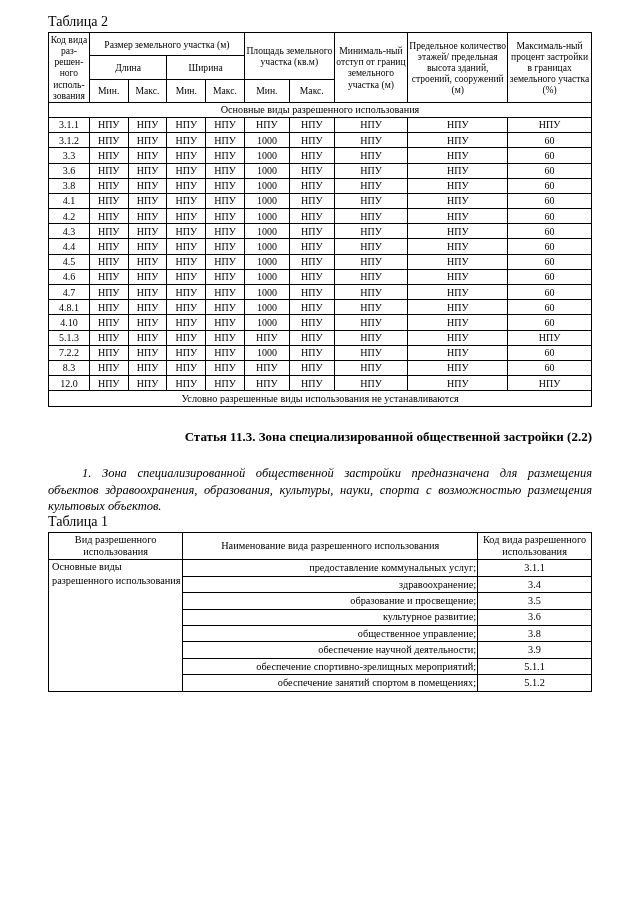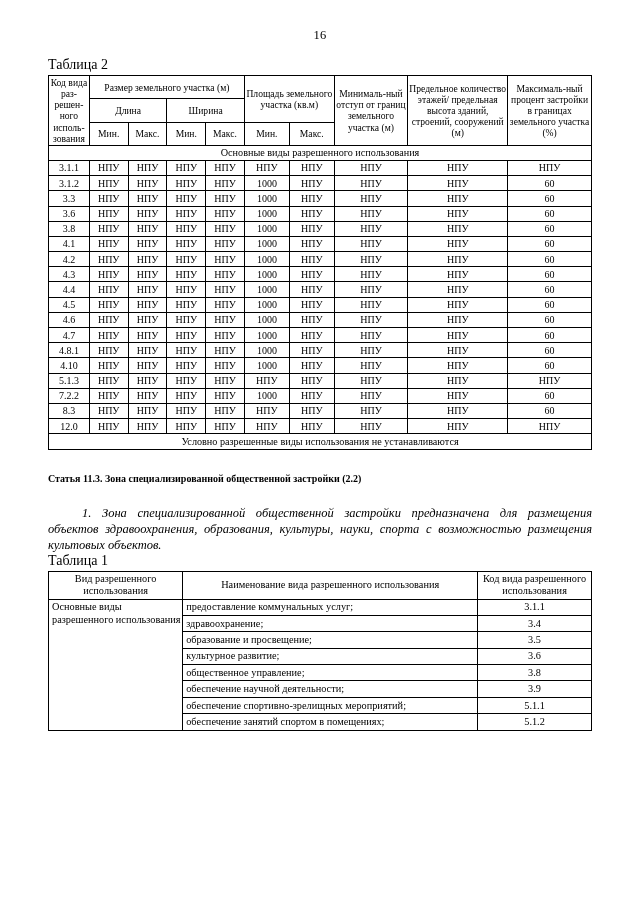--- a/index.html
+++ b/index.html
@@ -81,23 +81,23 @@
   .c-wmin   { width: 38px; }
   .c-wmax   { width: 38px; }
   .c-amin   { width: 44px; }
   .c-amax   { width: 44px; }
   .c-otstup { width: 72px; }
   .c-etazh  { width: 98px; }
   .c-proc   { width: 82px; }
 
   
   .article-heading {
-    font-size: 10px;
+    font-size: 13px;
     font-weight: bold;
-    text-align: left;
+    text-align: right;
     margin-top: 22px;
     margin-bottom: 0;
     line-height: 1.3;
   }
 
   
   p.body-par {
     font-size: 12.5px;
     text-align: justify;
     text-justify: inter-word;
@@ -123,36 +123,35 @@
     height: 15.4px;
     line-height: 1.15;
   }
   #table1 td.vid-cell {
     text-align: left;
     vertical-align: top;
     padding-left: 3px;
     line-height: 1.32;
   }
   #table1 td.name-cell {
-    text-align: left;
+    text-align: right;
     padding-left: 3px;
   }
   #table1 td.code-cell {
     text-align: center;
   }
   .t1-c1 { width: 132px; }
   .t1-c2 { width: 290px; }
   .t1-c3 { width: 112px; }
 </style>
 </head>
 <body>
 
 <div class="page">
 
-  <div class="page-number">16</div>
 
   <div class="table-caption">Таблица 2</div>
 
   <table class="doc-table" id="table2">
     <colgroup>
       <col class="c-code">
         <col class="c-dmin">
         <col class="c-dmax">
         <col class="c-wmin">
         <col class="c-wmax">

